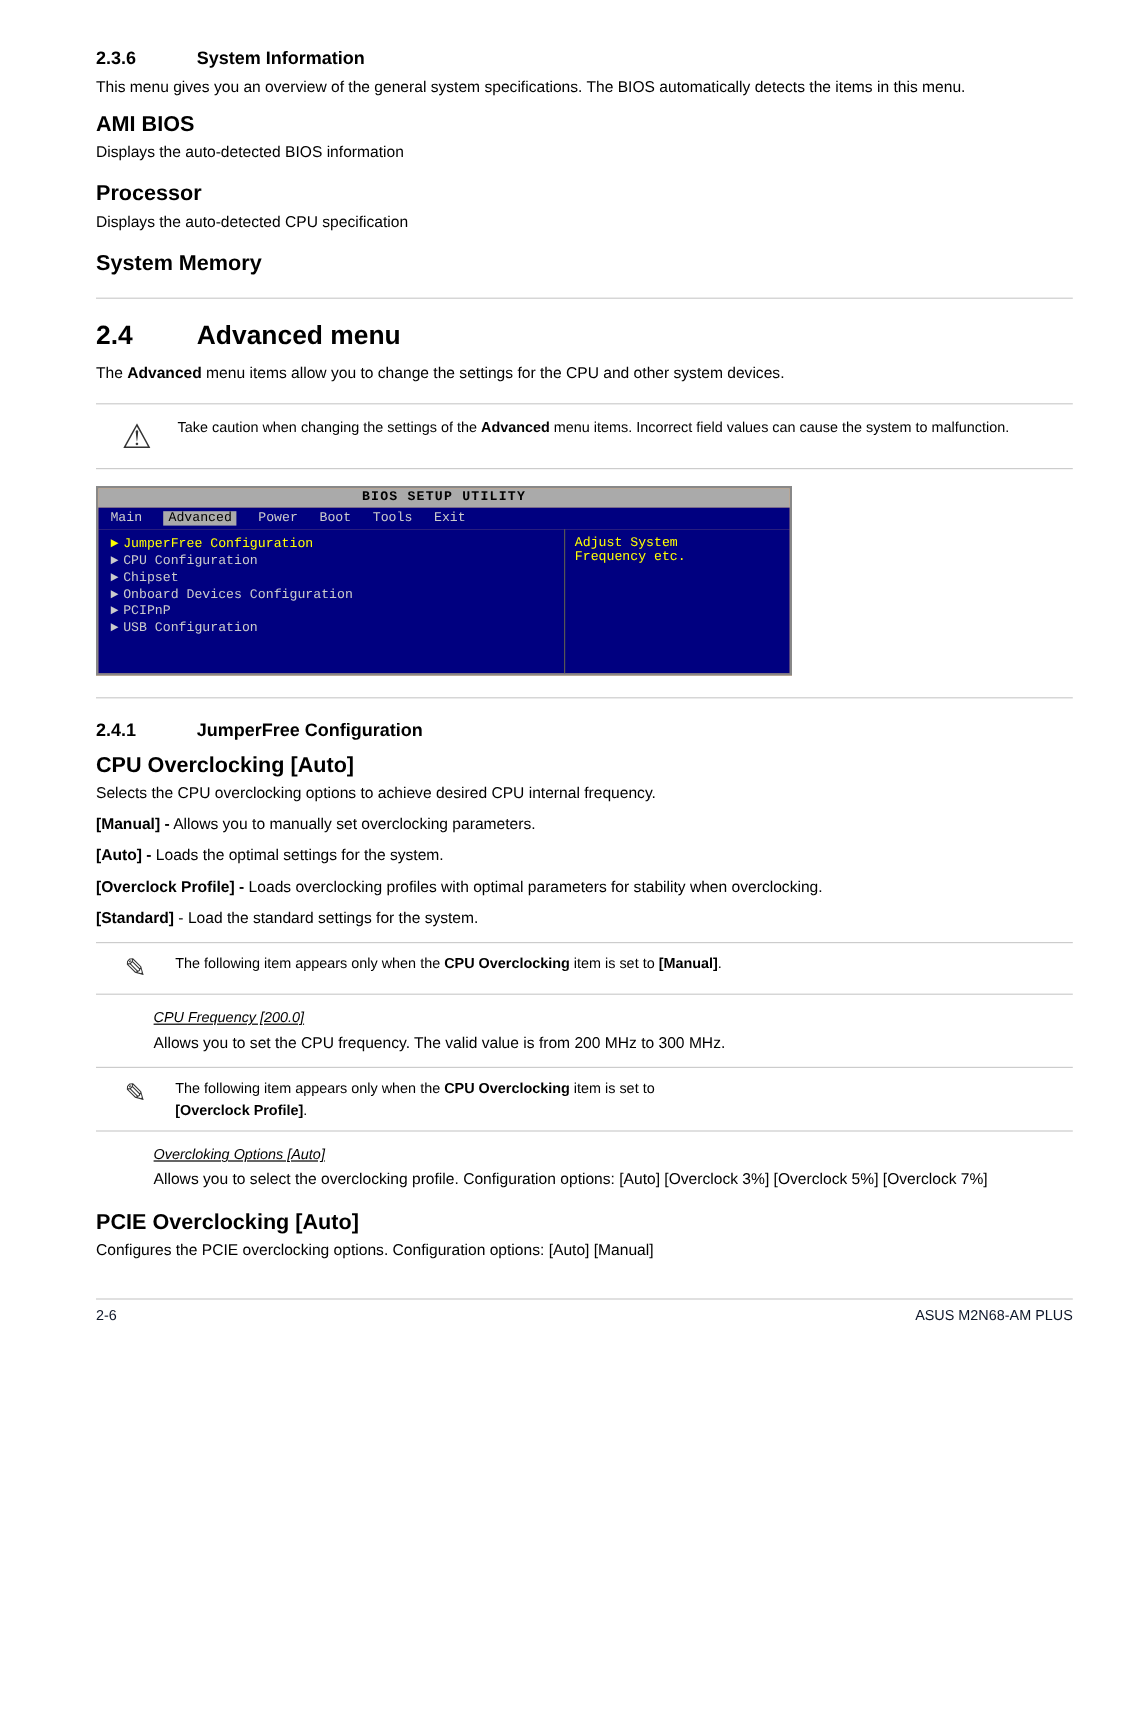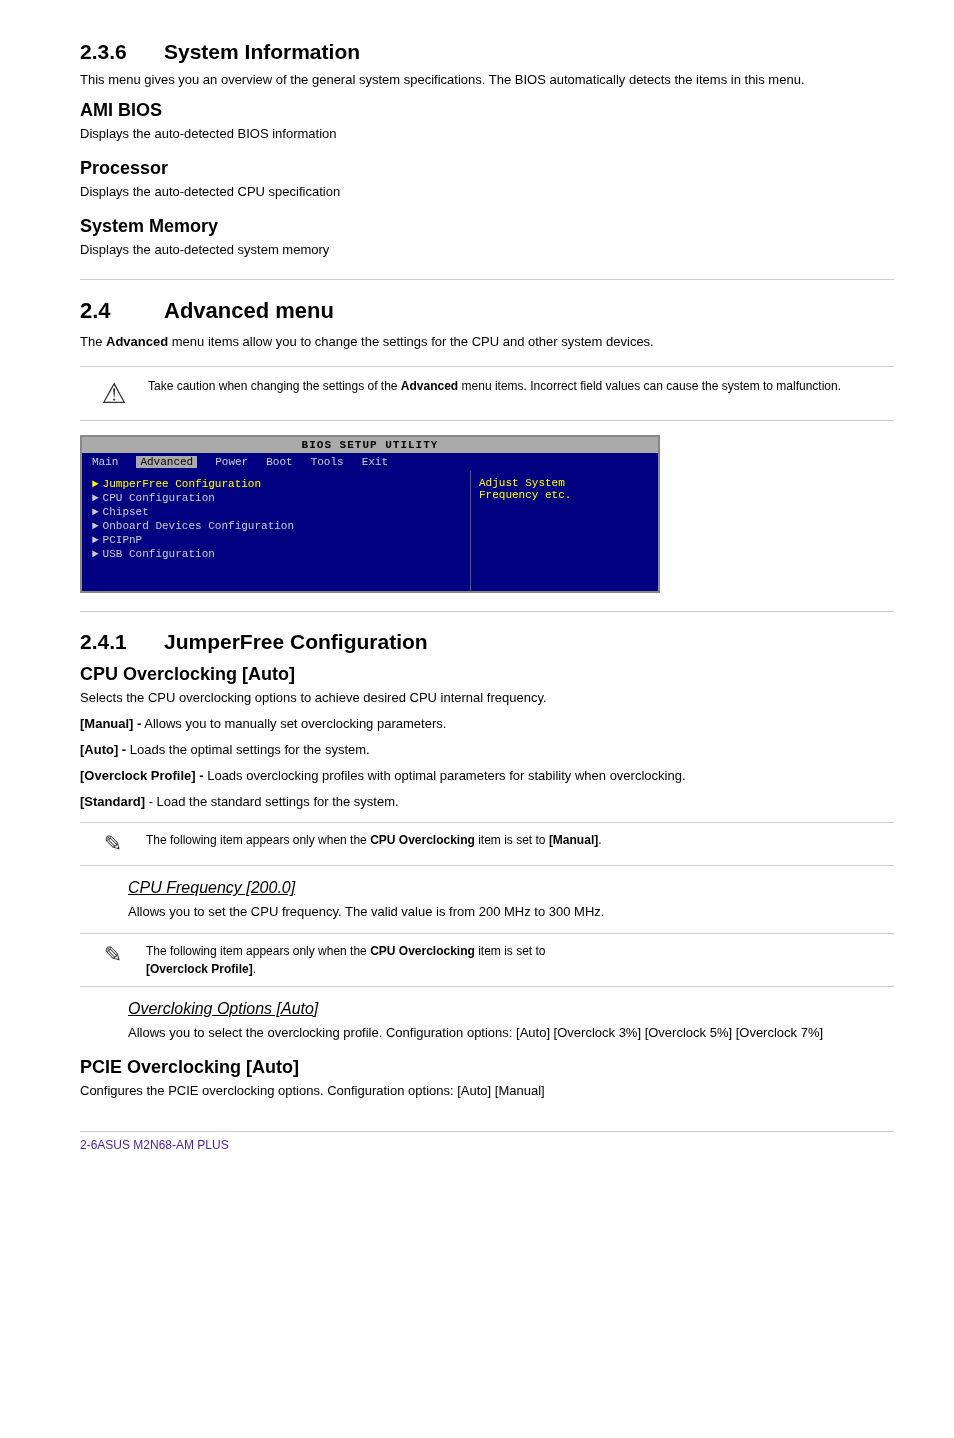--- a/index.html
+++ b/index.html
@@ -7,21 +7,21 @@
       font-family: Arial, Helvetica, sans-serif;
       font-size: 13px;
       color: #000;
       background: #fff;
       width: 954px;
       padding: 40px 60px 40px 80px;
     }
 
     
     .section-title {
-      font-size: 21px;
+      font-size: 15px;
       font-weight: bold;
       margin-bottom: 6px;
       display: flex;
       align-items: baseline;
       gap: 24px;
     }
     .section-title .num {
       min-width: 60px;
     }
     .section-title-large {
@@ -169,31 +169,32 @@
     }
     .bold { font-weight: bold; }
 
     .indent-block {
       margin-left: 48px;
       margin-bottom: 4px;
       line-height: 1.5;
     }
 
     .note-sub {
-      font-size: 16px;
+      font-size: 12px;
       font-style: italic;
       text-decoration: underline;
       margin-bottom: 2px;
     }
 
     .footer-bar {
       display: flex;
+      justify-content: space-between;
       margin-top: 30px;
       font-size: 12px;
-      color: #4c1d95;
+      color: #0f172a;
       border-top: 1px solid #ccc;
       padding-top: 6px;
     }
   </style>
 </head>
 <body>
 
 <div class="section-block">
   <div class="section-title">
     <span class="num">2.3.6</span>
@@ -206,21 +207,20 @@
     <p class="body-text">Displays the auto-detected BIOS information</p>
   </div>
 
   <div class="section-block">
     <div class="subsection-heading">Processor</div>
     <p class="body-text">Displays the auto-detected CPU specification</p>
   </div>
 
   <div class="section-block">
     <div class="subsection-heading">System Memory</div>
-    <p class="body-text">Displays the auto-detected system memory</p>
   </div>
 </div>
 
 <hr class="section-hr">
 
 <div class="section-block">
   <div class="section-title-large">
     <span class="num">2.4</span>
     <span>Advanced menu</span>
   </div>

